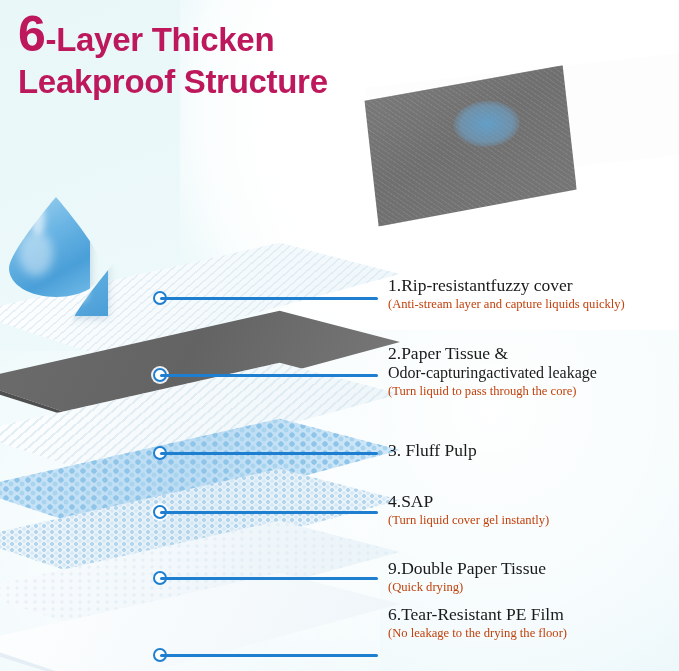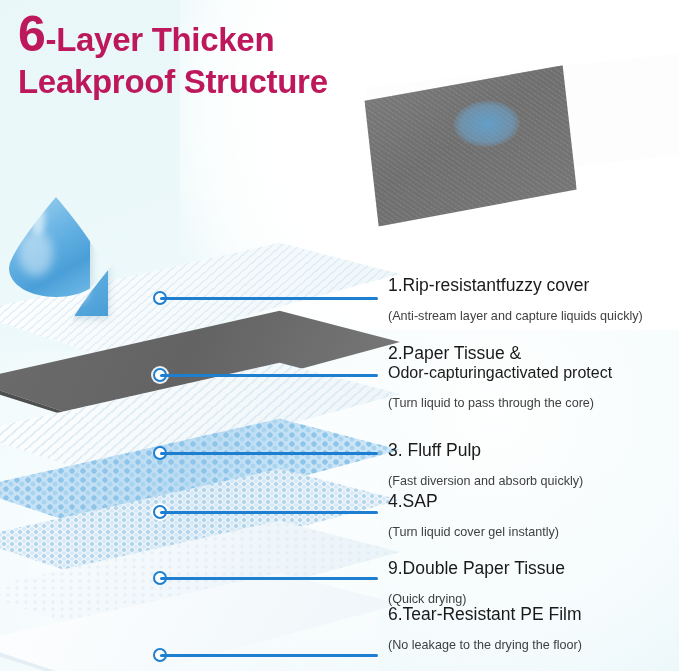--- a/index.html
+++ b/index.html
@@ -126,24 +126,24 @@
   .L7 .edge{background:#e4eef4;}
 
   
   .leader{position:absolute;z-index:45;height:14px;}
   .leader .ln{position:absolute;left:7px;top:6px;height:2.6px;background:#1e7fd0;border-radius:2px;}
   .leader .dot{position:absolute;left:0;top:0;width:14px;height:14px;border-radius:50%;
     border:2.6px solid #1e7fd0;background:#ffffff;box-sizing:border-box;}
   .leader.filled .dot{background:#ffffff;box-shadow:0 0 0 2px rgba(255,255,255,.9);}
 
   
-  .label{position:absolute;left:388px;z-index:46;color:#1a1a1a;}
+  .label{position:absolute;left:388px;z-index:46;color:#1a1a1a;font-family:Liberation Serif, serif;}
   .label .t{font-size:17.5px;line-height:1.18;white-space:nowrap;}
   .label .t2{font-size:16px;line-height:1.18;white-space:nowrap;}
-  .label .s{font-size:12.6px;line-height:1.22;color:#404040;white-space:nowrap;margin-top:13px;}
+  .label .s{font-size:12.6px;line-height:1.22;color:#c2410c;white-space:nowrap;margin-top:1px;}
 </style>
 </head>
 <body>
 
 <div id="stage">
 
   <div class="bg-base"></div>
   <div class="bg-glow-tr"></div>
   <div class="bg-glow-right"></div>
   <div class="bg-glow-bl"></div>
@@ -233,27 +233,26 @@
       <span class="ln" style="width:218px;"></span>
     </div>
 
   <div class="label" style="top:275px;">
     <div class="t">1.Rip-resistantfuzzy cover</div>
     <div class="s">(Anti-stream layer and capture liquids quickly)</div>
   </div>
 
   <div class="label" style="top:343px;">
     <div class="t">2.Paper Tissue &amp;</div>
-    <div class="t2">Odor-capturingactivated protect</div>
+    <div class="t2">Odor-capturingactivated leakage</div>
     <div class="s">(Turn liquid to pass through the core)</div>
   </div>
 
   <div class="label" style="top:440px;">
     <div class="t">3. Fluff Pulp</div>
-    <div class="s">(Fast diversion and absorb quickly)</div>
   </div>
 
   <div class="label" style="top:491px;">
     <div class="t">4.SAP</div>
     <div class="s">(Turn liquid cover gel instantly)</div>
   </div>
 
   <div class="label" style="top:558px;">
     <div class="t">9.Double Paper Tissue</div>
     <div class="s">(Quick drying)</div>

